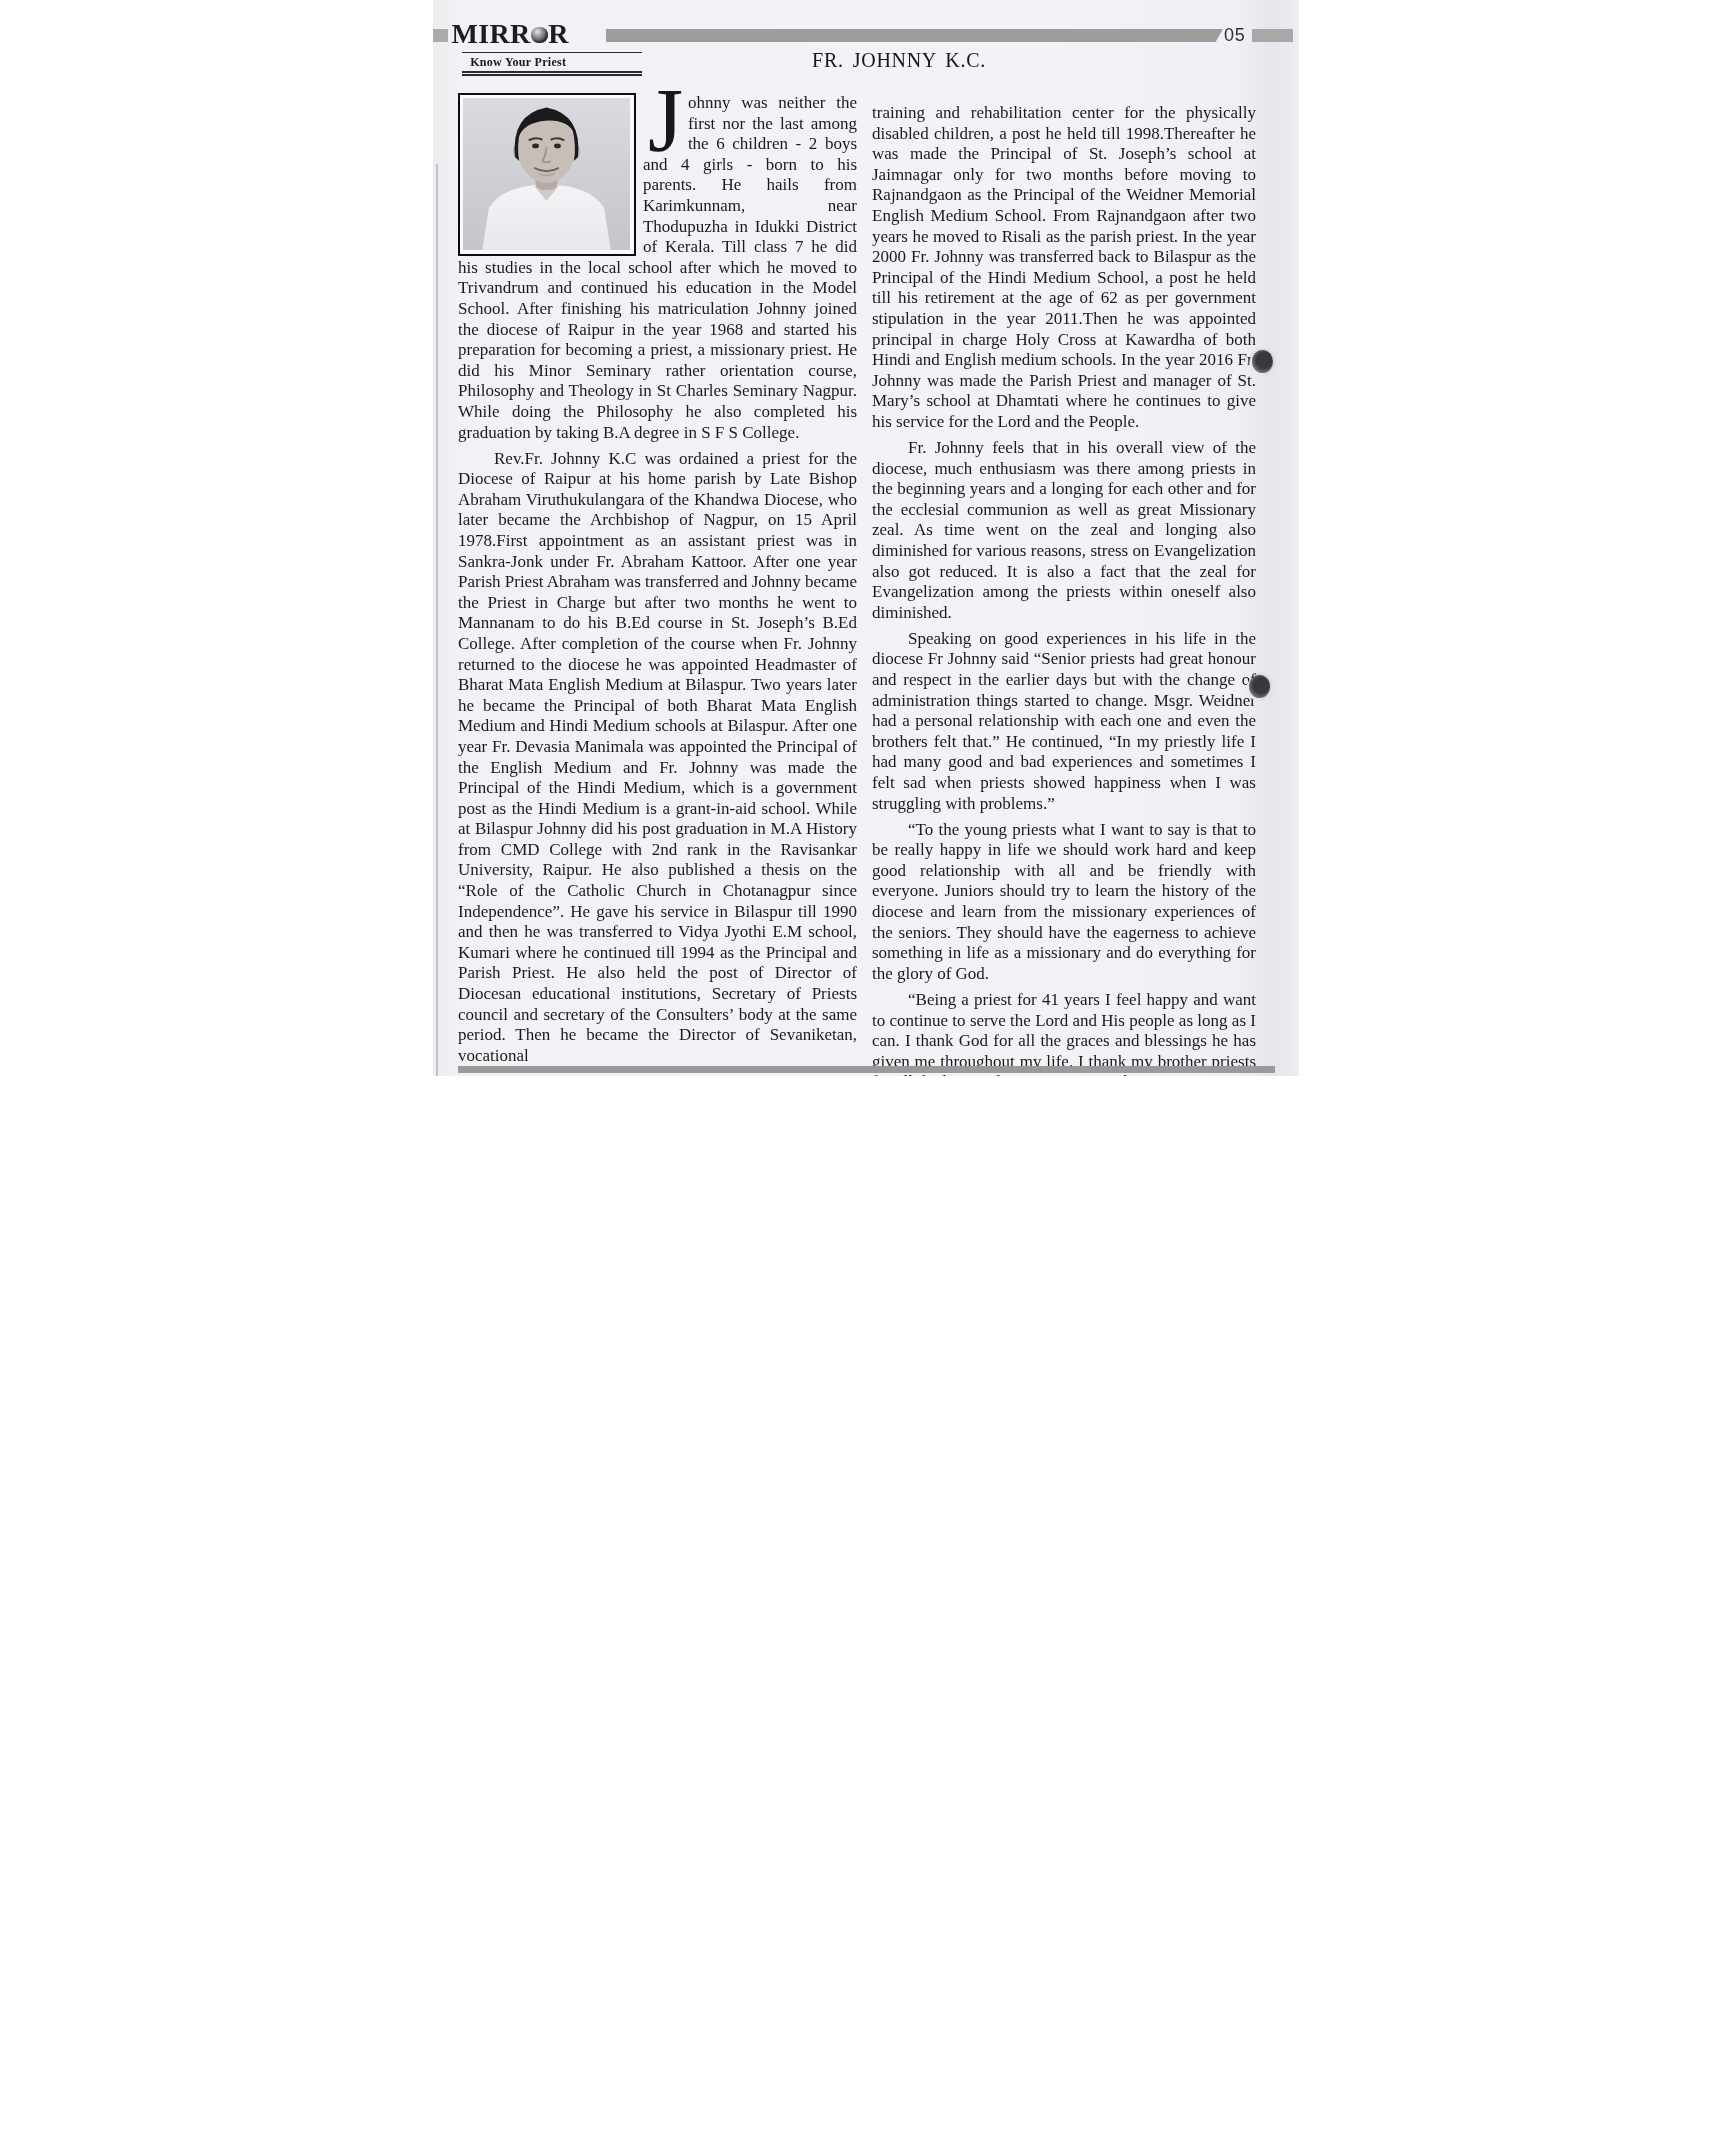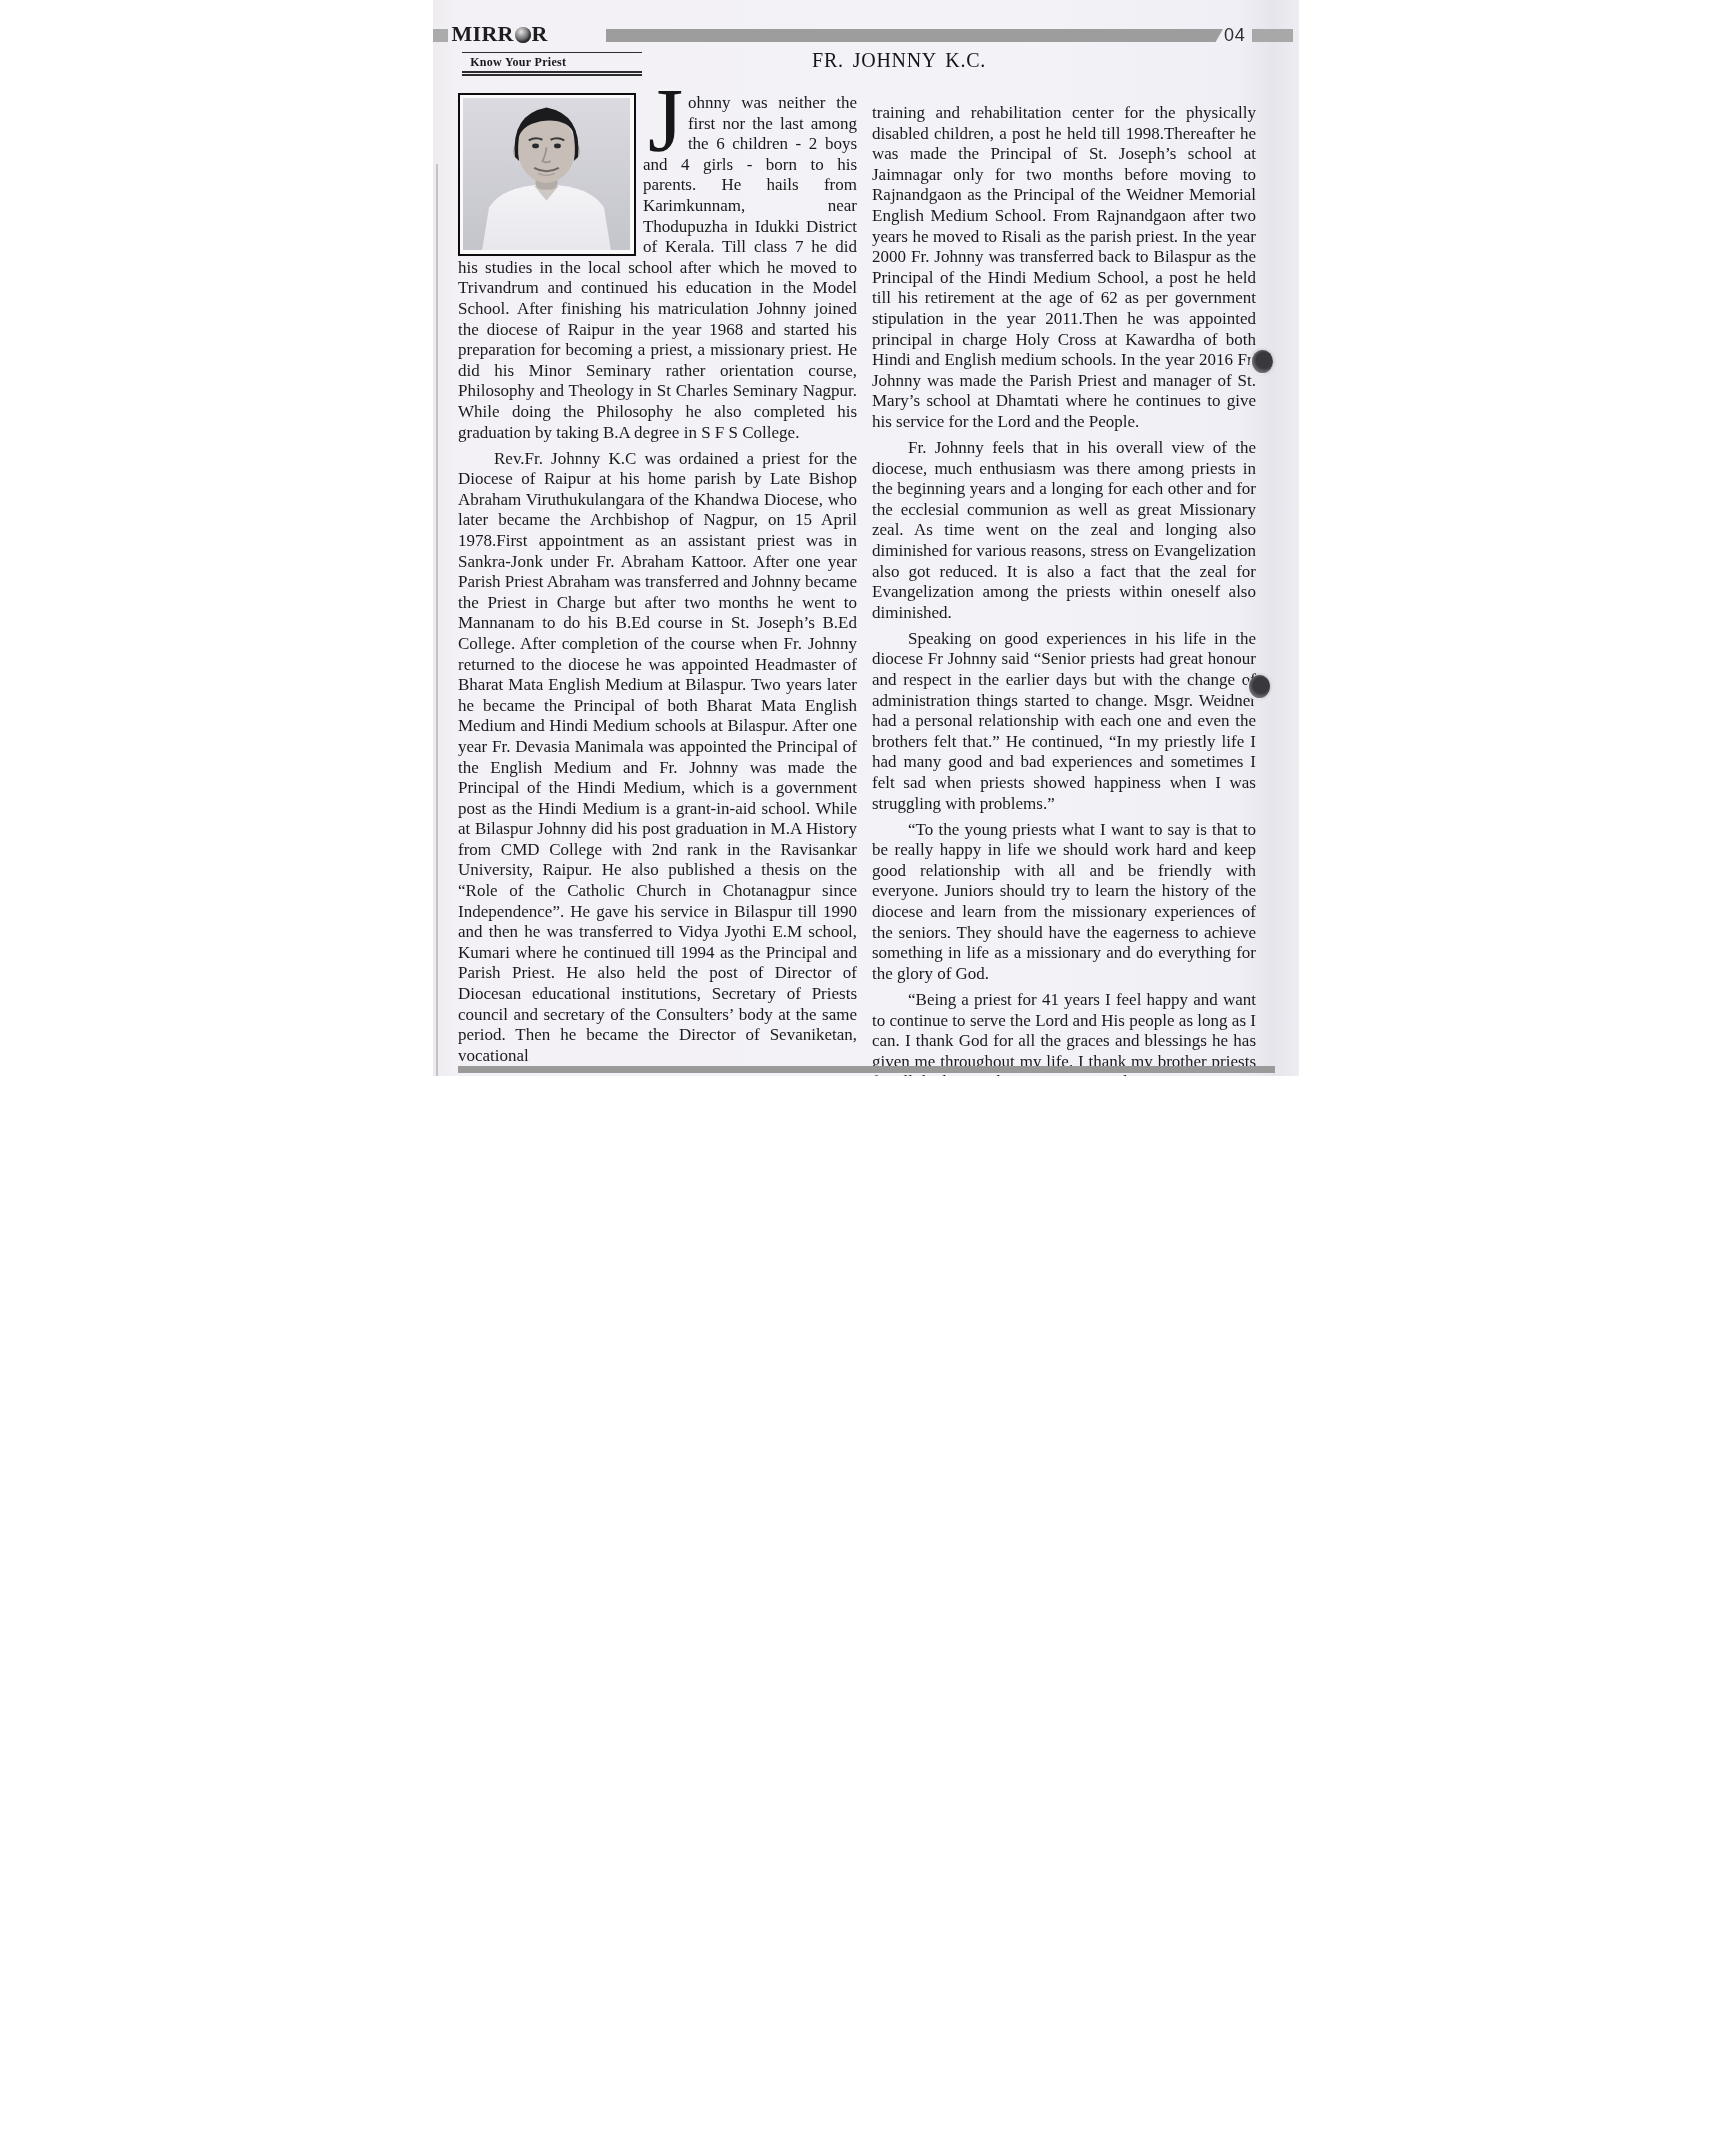--- a/index.html
+++ b/index.html
@@ -14,21 +14,21 @@
     color:#1a1a1c;
   }
   .edge-line{position:absolute;left:3.4px;top:164px;bottom:0;width:1.4px;background:rgba(115,115,128,.35);}
   
   .bar{position:absolute;background:#9d9d9d;}
   .bar-left-stub{left:0;top:29px;width:15px;height:13px;background:#ababab;}
   .bar-main{left:173px;top:29px;width:617px;height:13px;clip-path:polygon(0 0,100% 0,98.8% 100%,0 100%);}
   .bar-right{left:819px;top:29px;width:41px;height:13px;background:#a8a8a8;}
   .masthead{
     position:absolute;left:18.5px;top:22.6px;height:23px;
-    font-size:22px;font-weight:700;letter-spacing:0.3px;color:#1d1d20;
+    font-size:28px;font-weight:700;letter-spacing:0.3px;color:#1d1d20;
     display:flex;align-items:center;
   }
   .globe{
     display:inline-block;width:16.4px;height:16.4px;border-radius:50%;
     margin:0 0.7px;position:relative;top:0.7px;
     background:radial-gradient(circle at 38% 30%, #e6e6e6 0%, #9c9c9c 30%, #45454a 68%, #1d1d20 100%);
     box-shadow:inset -1.4px -1.4px 2.1px rgba(0,0,0,.5);
   }
   .page-number{
     position:absolute;left:791px;top:25px;width:27px;
@@ -87,21 +87,21 @@
 
   <div class="edge-line"></div>
 
   <div class="bar bar-left-stub"></div>
   <div class="masthead">
     <span>MIRR</span>
       <span class="globe"></span>
       <span>R</span>
   </div>
   <div class="bar bar-main"></div>
-  <div class="page-number">04</div>
+  <div class="page-number">05</div>
   <div class="bar bar-right"></div>
 
   <div class="kyp">
     <div class="kyp-rule"></div>
     <div class="kyp-text">Know Your Priest</div>
     <div class="kyp-rule"></div>
     <div class="kyp-gap"></div>
     <div class="kyp-rule"></div>
   </div>
 

